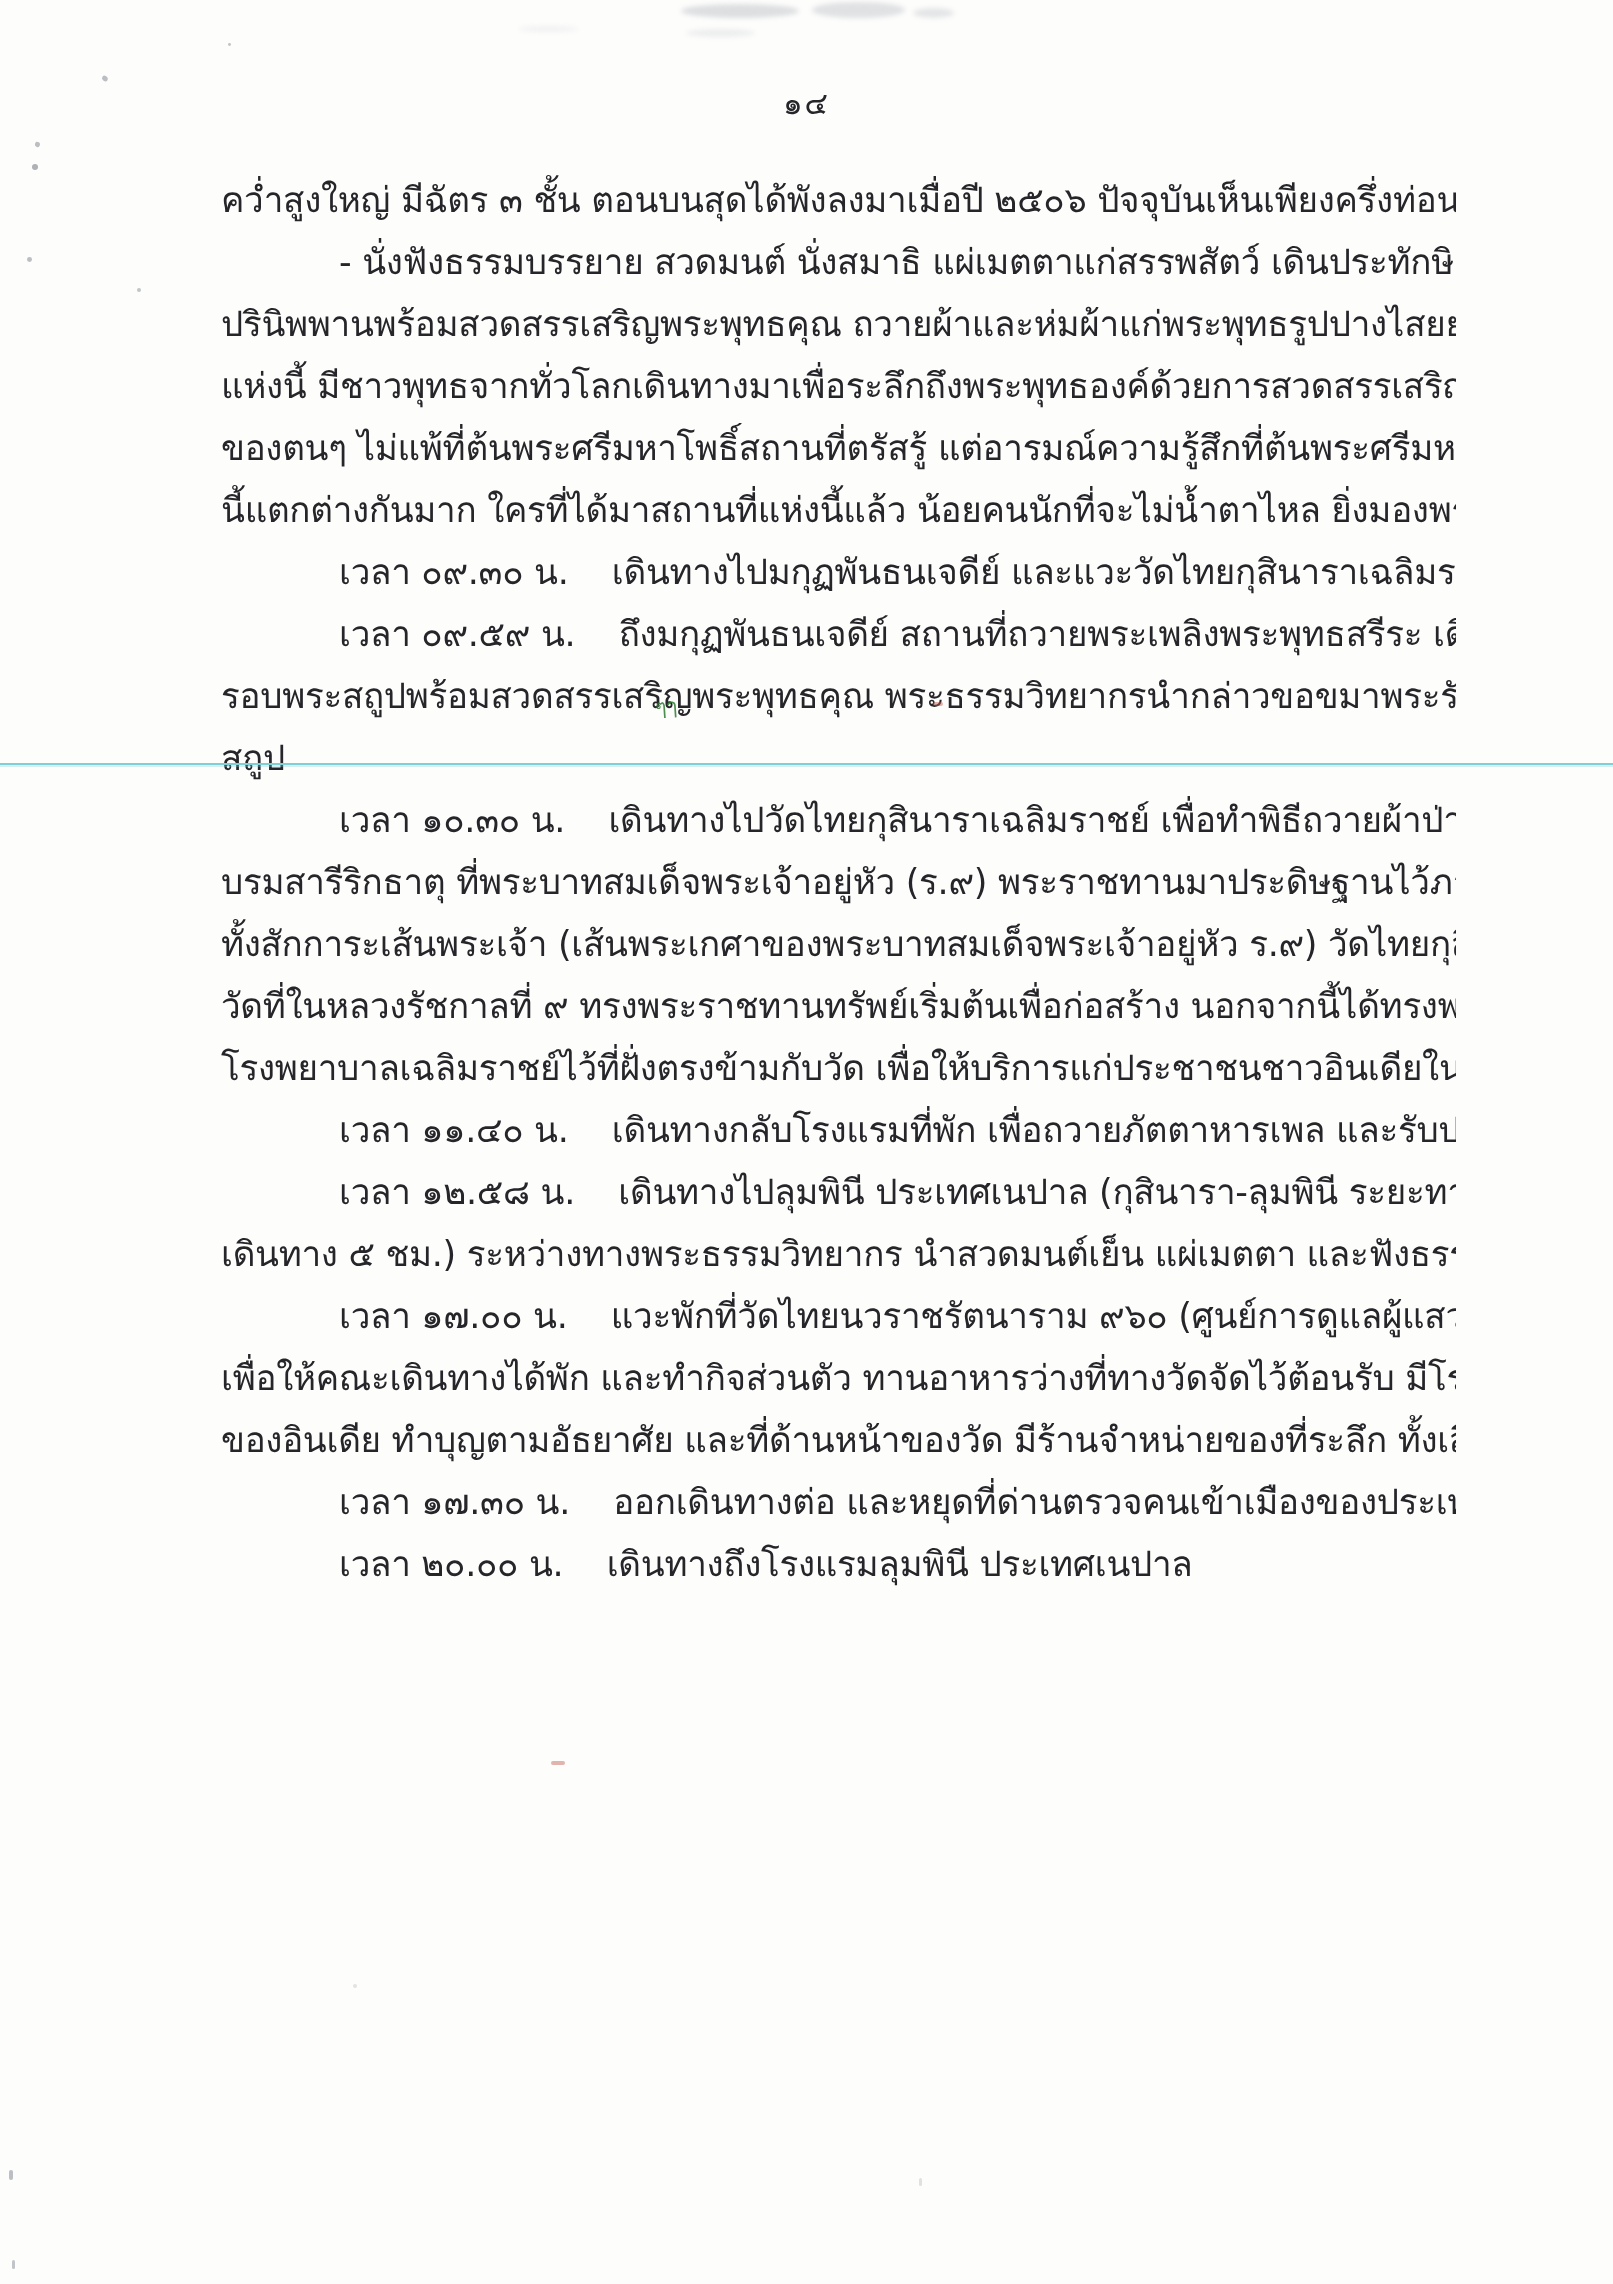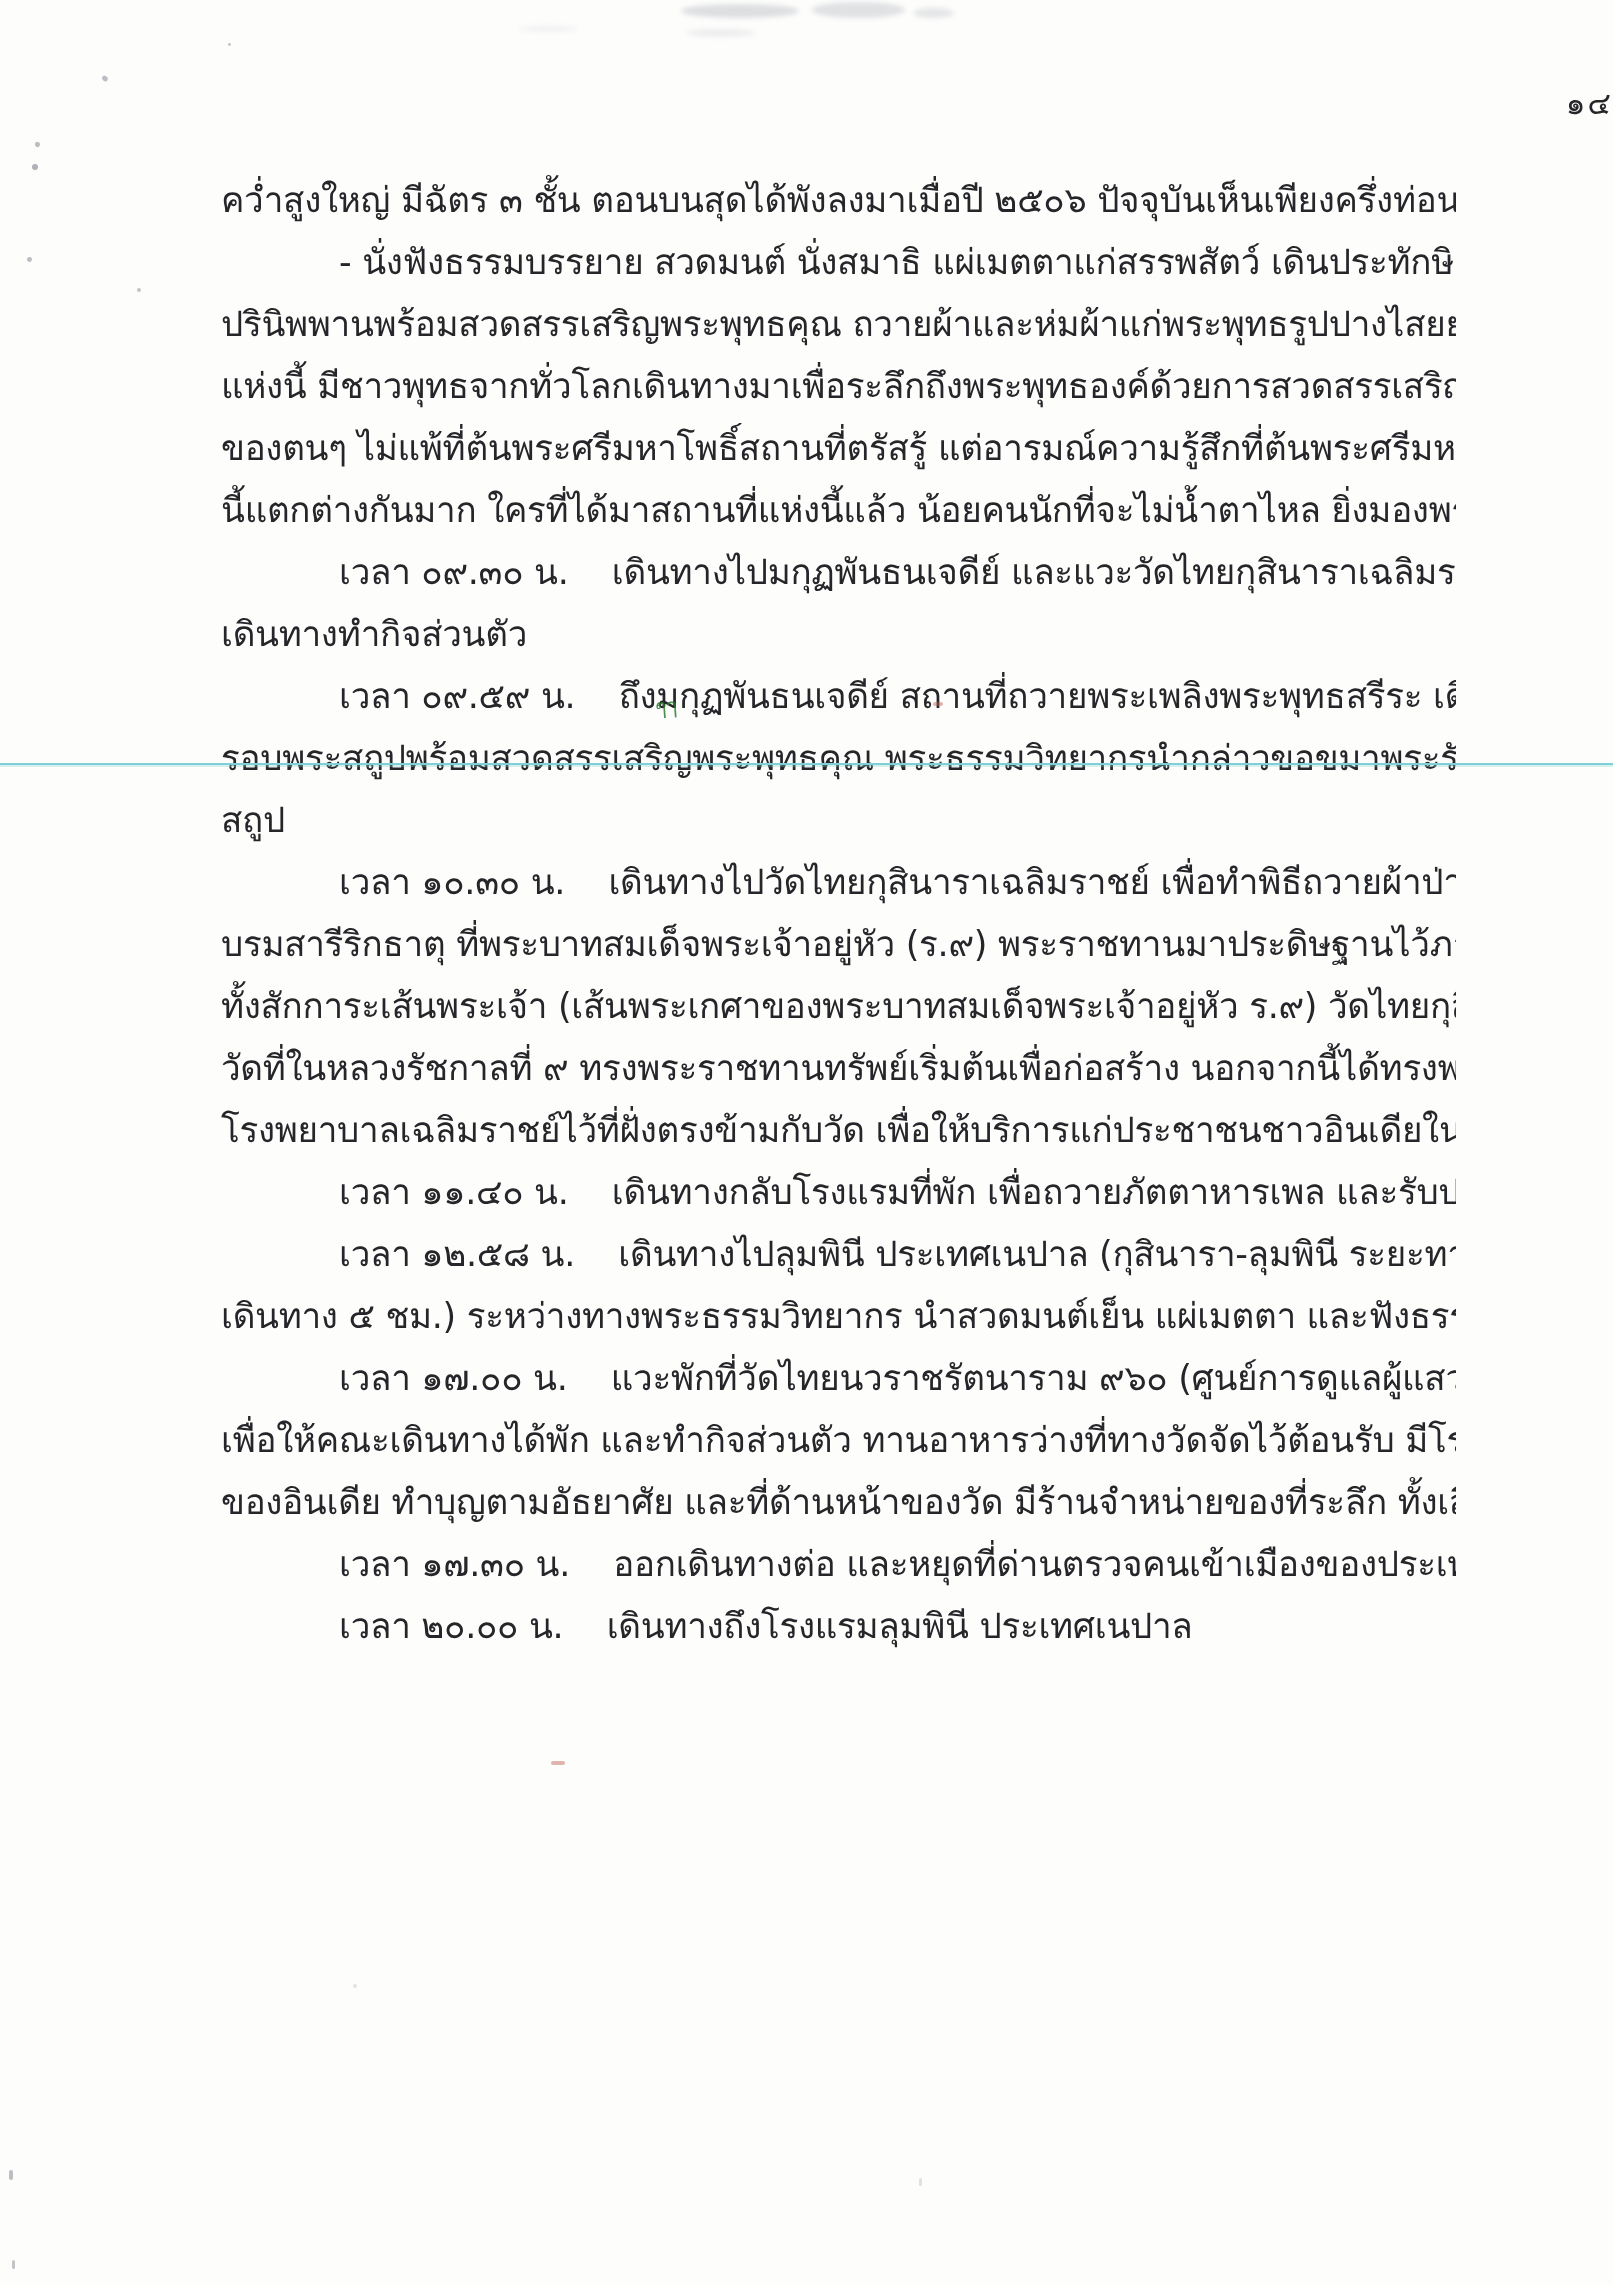--- a/index.html
+++ b/index.html
@@ -6,21 +6,21 @@
   .page{
     position:relative;
     width:1613px;height:2285px;
     background:var(--paper,#fdfdfc);
     overflow:hidden;
     font-family:"DejaVu Sans","Liberation Sans",sans-serif;
     color:var(--ink,#26262a);
   }
   .pagenum{
     position:absolute;top:84px;left:0;right:0;
-    text-align:right;font-size:31px;line-height:39px;
+    text-align:center;font-size:31px;line-height:39px;
     letter-spacing:2px;
   }
   .textblock{
     position:absolute;top:169px;left:221px;width:1235px;
   }
   .line{
     height:62px;line-height:62px;
     font-size:35px;letter-spacing:-0.3px;
     white-space:pre;overflow:hidden;
   }
@@ -91,21 +91,20 @@
   <div class="pagenum">๑๔</div>
 
   <div class="textblock">
     <div class="line">คว่ำสูงใหญ่ มีฉัตร ๓ ชั้น ตอนบนสุดได้พังลงมาเมื่อปี ๒๕๐๖ ปัจจุบันเห็นเพียงครึ่งท่อน ถัดมาเป็นปรินิพพาน</div>
     <div class="line indent">- นั่งฟังธรรมบรรยาย สวดมนต์ นั่งสมาธิ แผ่เมตตาแก่สรรพสัตว์ เดินประทักษิณเวียนรอบพระสถูป</div>
     <div class="line">ปรินิพพานพร้อมสวดสรรเสริญพระพุทธคุณ ถวายผ้าและห่มผ้าแก่พระพุทธรูปปางไสยยาสน์ ณ สาลวโนทยาน</div>
     <div class="line">แห่งนี้ มีชาวพุทธจากทั่วโลกเดินทางมาเพื่อระลึกถึงพระพุทธองค์ด้วยการสวดสรรเสริญพระพุทธคุณด้วยภาษา</div>
     <div class="line">ของตนๆ ไม่แพ้ที่ต้นพระศรีมหาโพธิ์สถานที่ตรัสรู้ แต่อารมณ์ความรู้สึกที่ต้นพระศรีมหาโพธิ์กับที่สาลวโนทยาน</div>
     <div class="line">นี้แตกต่างกันมาก ใครที่ได้มาสถานที่แห่งนี้แล้ว น้อยคนนักที่จะไม่น้ำตาไหล ยิ่งมองพระพักตร์พระพุทธไสย</div>
     <div class="line indent">เวลา ๐๙.๓๐ น.    เดินทางไปมกุฏพันธนเจดีย์ และแวะวัดไทยกุสินาราเฉลิมราชย์ เพื่อให้คณะ</div>
-    <div class="line">เดินทางทำกิจส่วนตัว</div>
     <div class="line indent">เวลา ๐๙.๕๙ น.    ถึงมกุฏพันธนเจดีย์ สถานที่ถวายพระเพลิงพระพุทธสรีระ เดินประทักษิณเวียน</div>
     <div class="line">รอบพระสถูปพร้อมสวดสรรเสริญพระพุทธคุณ พระธรรมวิทยากรนำกล่าวขอขมาพระรัตนตรัย ปิดทองที่พระ</div>
     <div class="line">สถูป</div>
     <div class="line indent">เวลา ๑๐.๓๐ น.    เดินทางไปวัดไทยกุสินาราเฉลิมราชย์ เพื่อทำพิธีถวายผ้าป่า และเพื่อสักการะพระ</div>
     <div class="line">บรมสารีริกธาตุ ที่พระบาทสมเด็จพระเจ้าอยู่หัว (ร.๙) พระราชทานมาประดิษฐานไว้ภายในพระวิหาร พร้อม</div>
     <div class="line">ทั้งสักการะเส้นพระเจ้า (เส้นพระเกศาของพระบาทสมเด็จพระเจ้าอยู่หัว ร.๙) วัดไทยกุสินาราเฉลิมราชย์นี้เป็น</div>
     <div class="line">วัดที่ในหลวงรัชกาลที่ ๙ ทรงพระราชทานทรัพย์เริ่มต้นเพื่อก่อสร้าง นอกจากนี้ได้ทรงพระราชทานทรัพย์สร้าง</div>
     <div class="line">โรงพยาบาลเฉลิมราชย์ไว้ที่ฝั่งตรงข้ามกับวัด เพื่อให้บริการแก่ประชาชนชาวอินเดียในแถบนี้ ด้วยการรักษาฟรี</div>
     <div class="line indent">เวลา ๑๑.๔๐ น.    เดินทางกลับโรงแรมที่พัก เพื่อถวายภัตตาหารเพล และรับประทานอาหารเที่ยง</div>
     <div class="line indent">เวลา ๑๒.๕๘ น.    เดินทางไปลุมพินี ประเทศเนปาล (กุสินารา-ลุมพินี ระยะทาง ๑๔๔ กม. ใช้เวลา</div>

